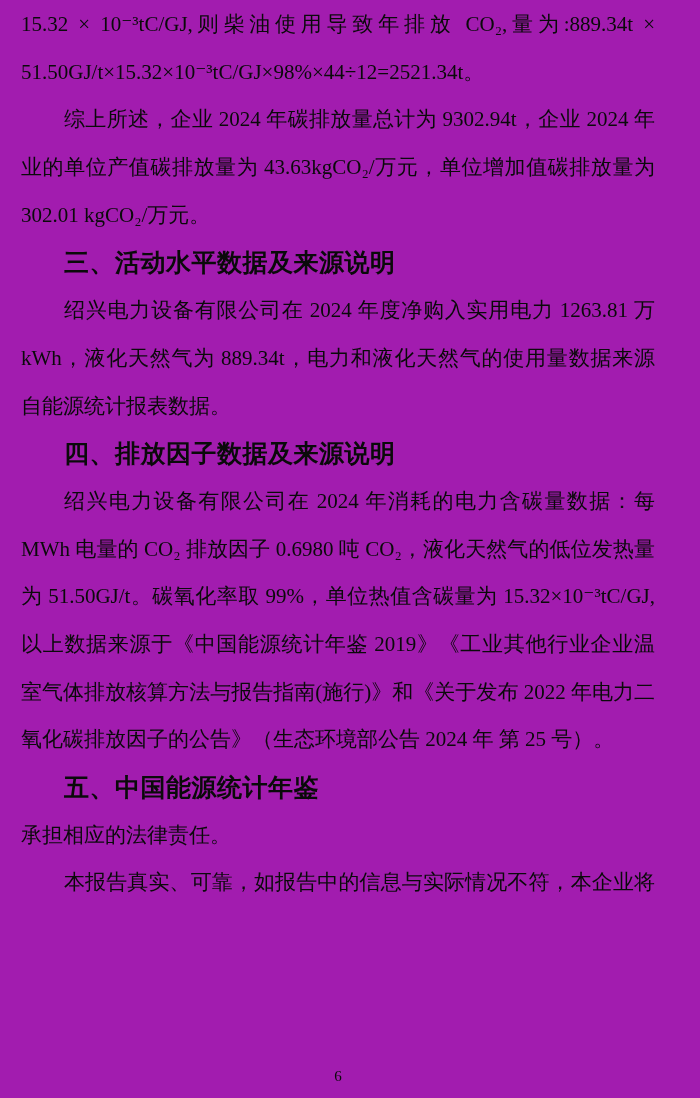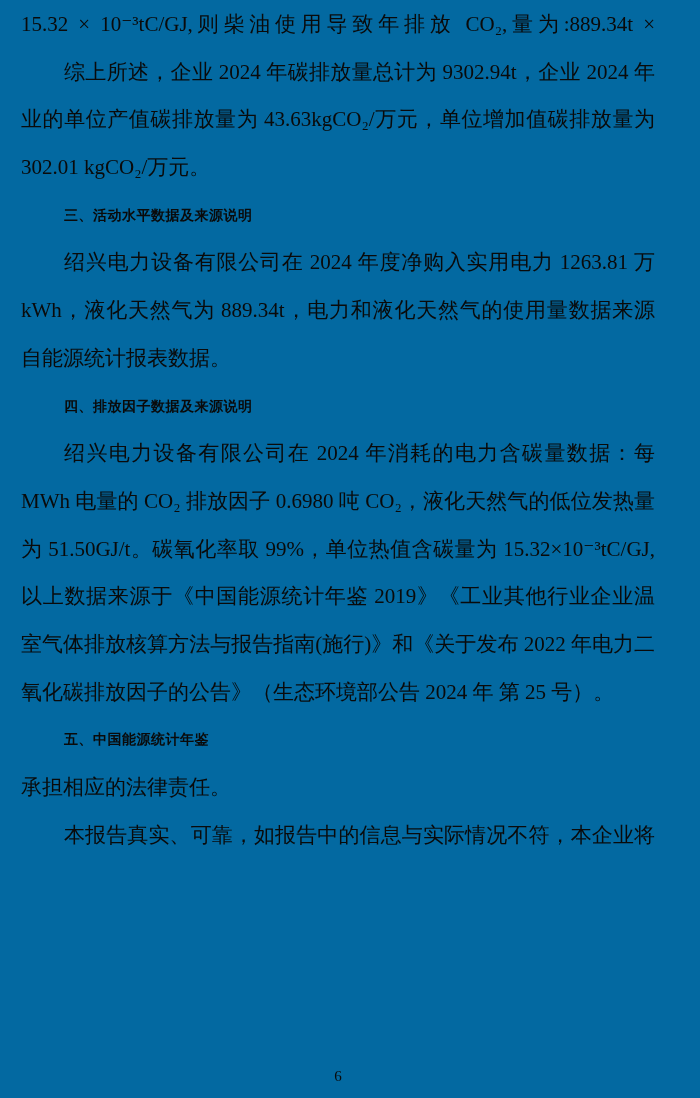--- a/index.html
+++ b/index.html
@@ -4,21 +4,21 @@
 <style>
   html, body {
     margin: 0;
     padding: 0;
     background: #ffffff;
   }
   .page {
     position: relative;
     width: 700px;
     height: 1098px;
-    background: #0369a1;
+    background: #a21caf;
     color: #0a0a0a;
     font-family: "Liberation Serif", "DejaVu Serif", serif;
     overflow: hidden;
   }
   .textblock {
     position: absolute;
     left: 21px;
     top: 1px;
     width: 634px;
   }
@@ -32,39 +32,40 @@
   .j {
     text-align: justify;
     text-align-last: justify;
   }
   .ind {
     text-indent: 43px;
   }
   .h {
     font-weight: 700;
     font-family: "Liberation Sans", "DejaVu Sans", sans-serif;
-    font-size: 14px;
+    font-size: 25px;
     letter-spacing: 0.5px;
   }
   .footer {
     position: absolute;
     left: 21px;
     top: 1066px;
     width: 634px;
     text-align: center;
     font-size: 15px;
     line-height: 20px;
   }
 </style>
 </head>
 <body>
 
 <div class="page">
   <div class="textblock">
     <div class="line j">15.32 × 10⁻³tC/GJ,则柴油使用导致年排放 CO₂,量为:889.34t ×</div>
+    <div class="line">51.50GJ/t×15.32×10⁻³tC/GJ×98%×44÷12=2521.34t。</div>
     <div class="line j ind">综上所述，企业 2024 年碳排放量总计为 9302.94t，企业 2024 年</div>
     <div class="line j">业的单位产值碳排放量为 43.63kgCO₂/万元，单位增加值碳排放量为</div>
     <div class="line">302.01 kgCO₂/万元。</div>
     <div class="line h ind">三、活动水平数据及来源说明</div>
     <div class="line j ind">绍兴电力设备有限公司在 2024 年度净购入实用电力 1263.81 万</div>
     <div class="line j">kWh，液化天然气为 889.34t，电力和液化天然气的使用量数据来源</div>
     <div class="line">自能源统计报表数据。</div>
     <div class="line h ind">四、排放因子数据及来源说明</div>
     <div class="line j ind">绍兴电力设备有限公司在 2024 年消耗的电力含碳量数据：每</div>
     <div class="line j">MWh 电量的 CO₂ 排放因子 0.6980 吨 CO₂，液化天然气的低位发热量</div>

